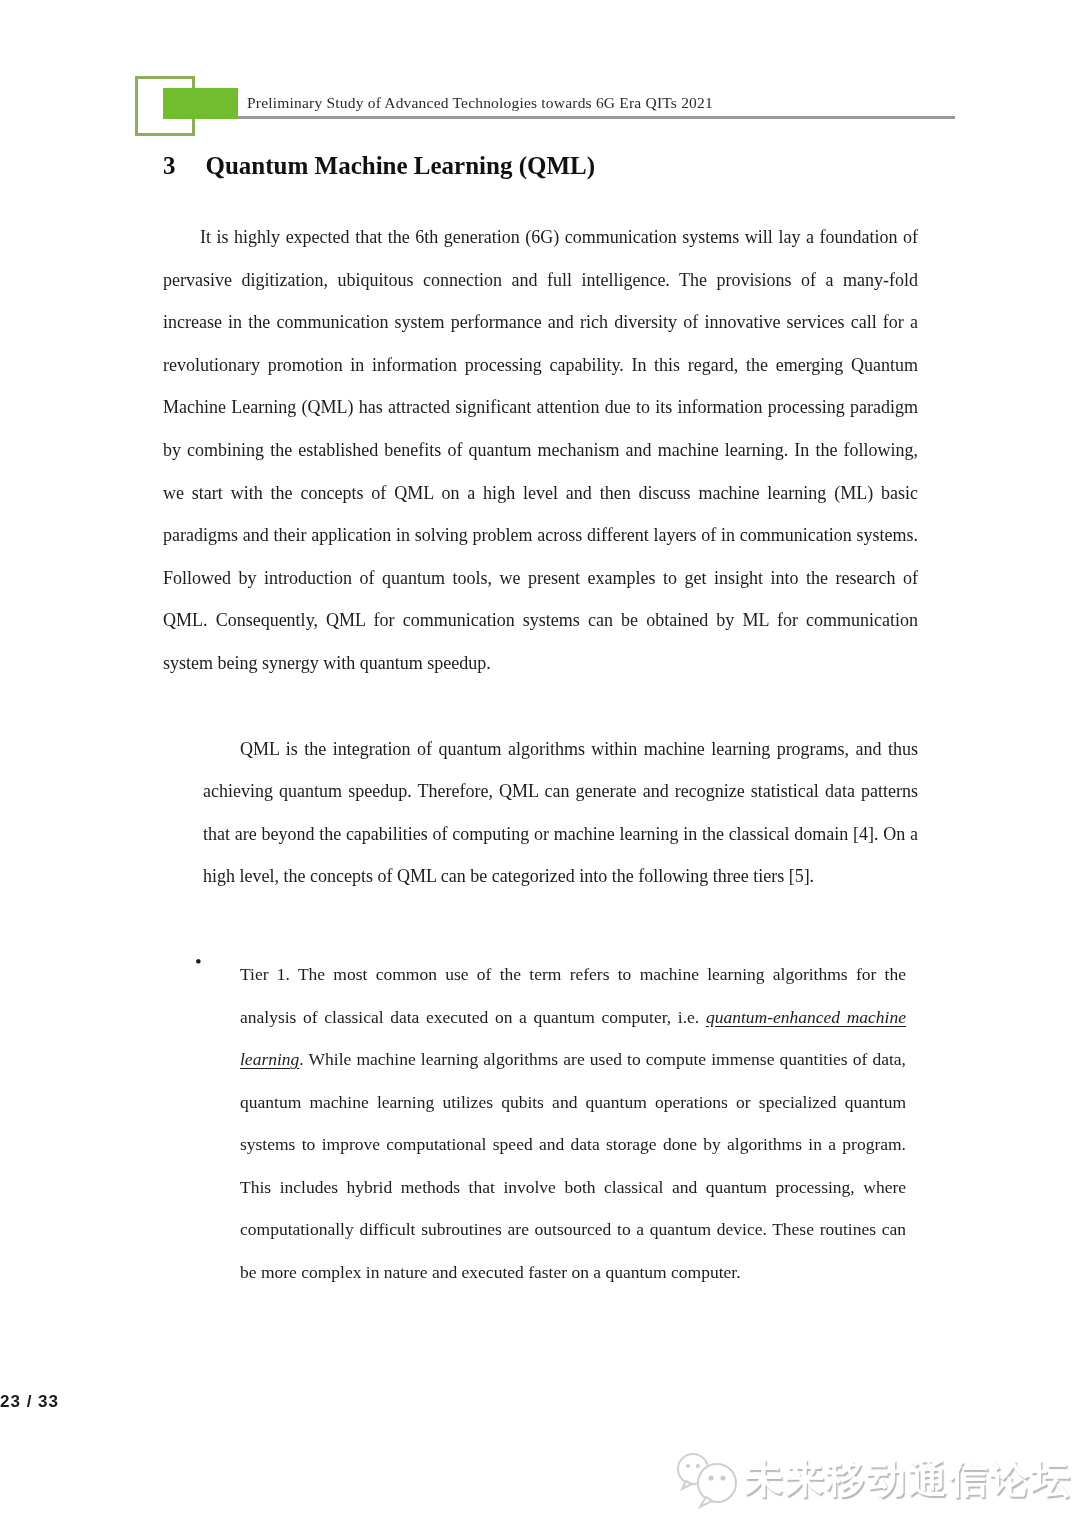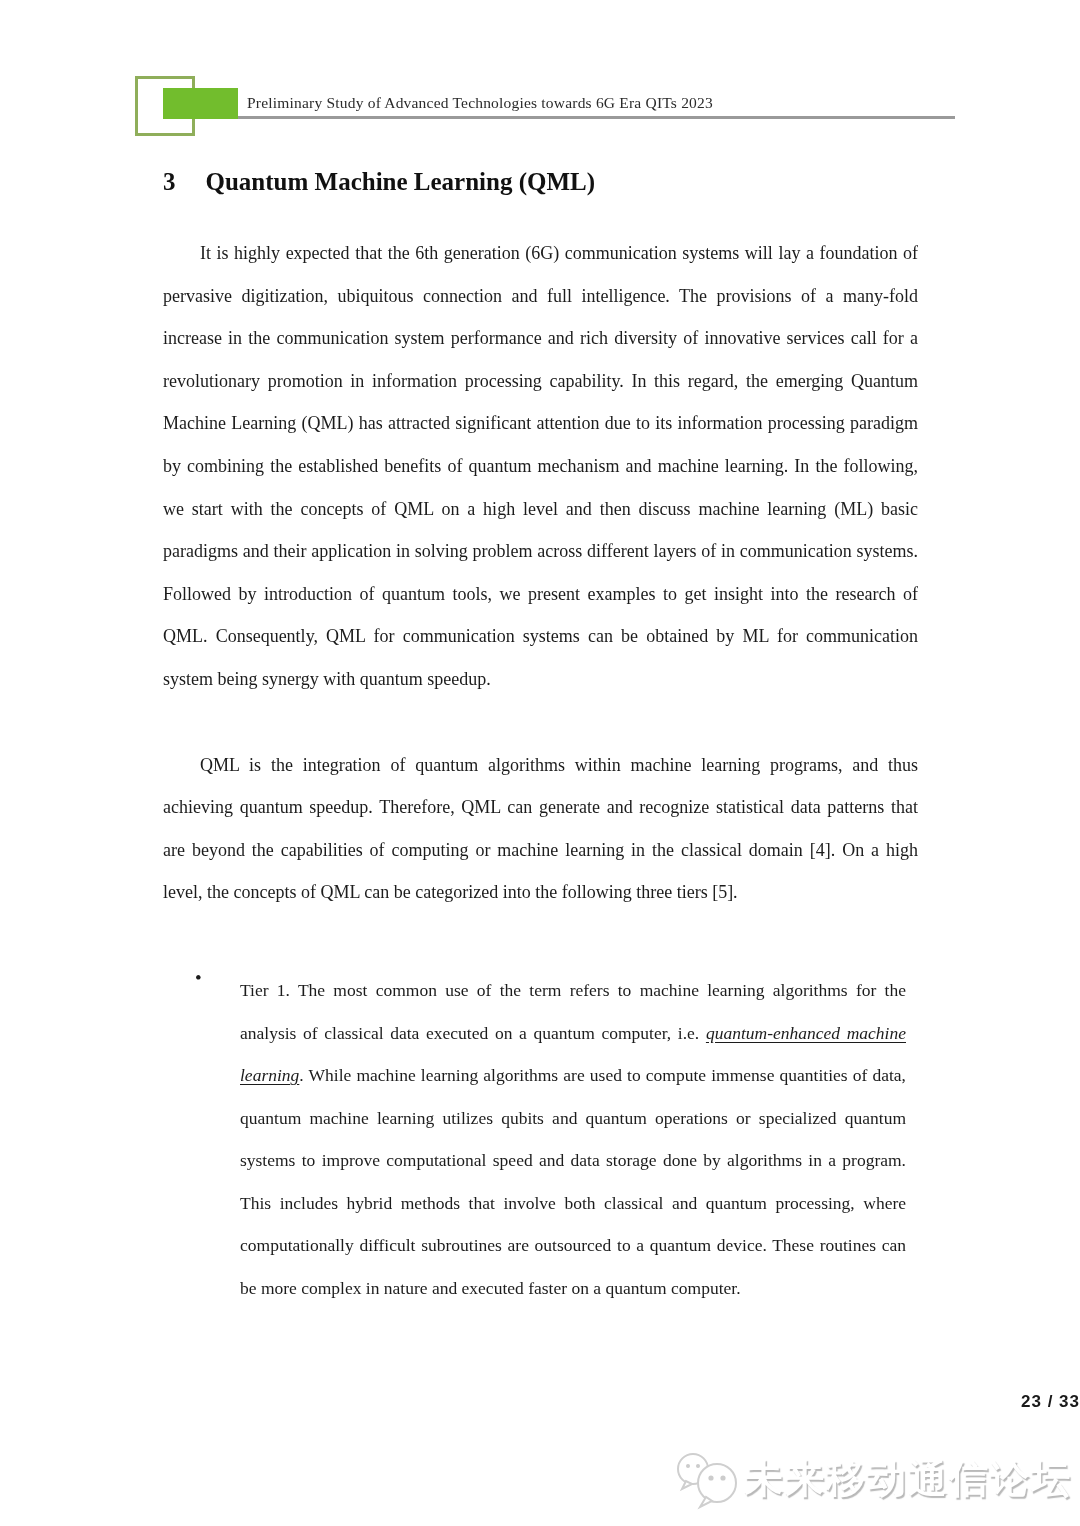--- a/index.html
+++ b/index.html
@@ -31,52 +31,52 @@
     position:absolute;left:163px;top:88px;width:75px;height:31px;
     background:var(--logo-green);
   }
   .header-title{
     position:absolute;left:247px;top:94px;
     font-size:15.5px;color:#2b2b2b;letter-spacing:.2px;
     white-space:nowrap;
   }
   
   .content{
-    position:absolute;left:163px;right:162px;top:168px;
+    position:absolute;left:163px;right:162px;top:152px;
   }
   .section-title{
     margin:0;padding:0;
     font-size:25px;font-weight:bold;color:#111;
     font-family:"Liberation Serif", serif;
   }
   .sec-num{margin-right:30px;}
   .body-para{
     margin:36px 0 0 0;
     font-size:18px;line-height:42.6px;
     text-align:justify;text-indent:37px;
     color:var(--text-color);
   }
-  .body-para.second{margin-top:43px;}
+  .body-para.second{margin-top:43px;margin-left:40px;}
   .bullet-item{
     display:flex;margin-top:43px;
   }
   .bullet-marker{
     flex:0 0 65px;box-sizing:border-box;padding-left:32px;
     font-size:19px;line-height:42.6px;
   }
   .bullet-text{
     flex:1;margin:12px;
     font-size:17.5px;line-height:42.6px;
     text-align:justify;color:var(--text-color);
   }
   .emph{font-style:italic;text-decoration:underline;text-underline-offset:3px;}
   
   .page-number{
     position:absolute;left:0;right:0;top:1392px;
-    text-align:right;
+    text-align:left;
     font-family:"Liberation Sans", sans-serif;
     font-weight:bold;font-size:17px;color:#1a1a1a;
     letter-spacing:1px;
   }
   
   .watermark{
     position:absolute;right:8px;top:1448px;
     display:flex;align-items:center;gap:0;
   }
   .wm-icon{display:block;}
@@ -90,21 +90,21 @@
 </style>
 </head>
 <body>
 
 <div class="page">
 
   <header>
     <div class="header-rule"></div>
     <div class="logo-square"></div>
     <div class="logo-rect"></div>
-    <div class="header-title">Preliminary Study of Advanced Technologies towards 6G Era QITs 2023</div>
+    <div class="header-title">Preliminary Study of Advanced Technologies towards 6G Era QITs 2021</div>
   </header>
 
   <main class="content">
 
     <h1 class="section-title"><span class="sec-num">3</span><span class="sec-text">Quantum Machine Learning (QML)</span></h1>
 
     <p class="body-para first">It is highly expected that the 6th generation (6G) communication systems will lay a foundation of pervasive digitization, ubiquitous connection and full intelligence. The provisions of a many-fold increase in the communication system performance and rich diversity of innovative services call for a revolutionary promotion in information processing capability. In this regard, the emerging Quantum Machine Learning (QML) has attracted significant attention due to its information processing paradigm by combining the established benefits of quantum mechanism and machine learning. In the following, we start with the concepts of QML on a high level and then discuss machine learning (ML) basic paradigms and their application in solving problem across different layers of in communication systems. Followed by introduction of quantum tools, we present examples to get insight into the research of QML. Consequently, QML for communication systems can be obtained by ML for communication system being synergy with quantum speedup.</p>
 
     <p class="body-para second">QML is the integration of quantum algorithms within machine learning programs, and thus achieving quantum speedup. Therefore, QML can generate and recognize statistical data patterns that are beyond the capabilities of computing or machine learning in the classical domain [4]. On a high level, the concepts of QML can be categorized into the following three tiers [5].</p>
 

